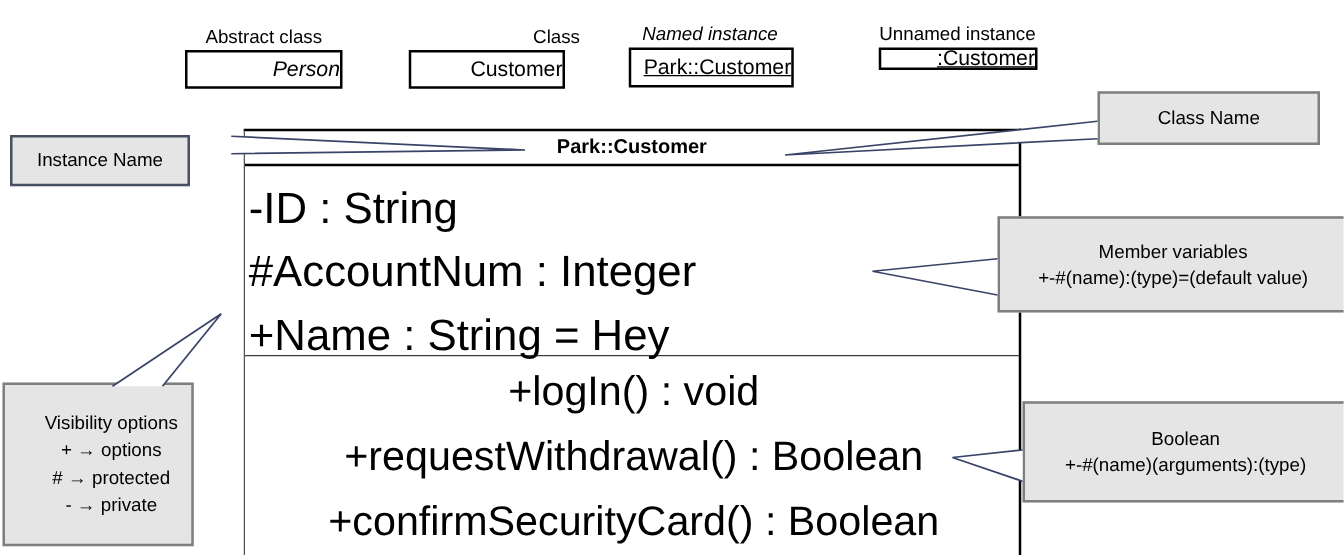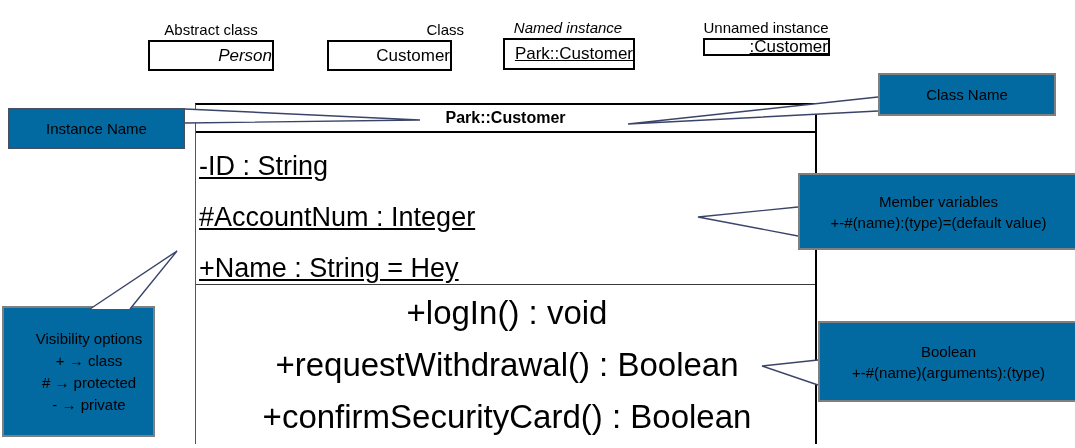--- a/index.html
+++ b/index.html
@@ -21,35 +21,35 @@
     border-top:2px solid #000;border-left:1px solid #555;border-right:2px solid #000;
     background:#fff;z-index:1;
   }
   .classbox-header{
     height:26px;line-height:26px;text-align:center;font-weight:bold;font-size:16px;
     border-bottom:2px solid #000;
   }
   .classbox-attrs{
     height:152px;box-sizing:border-box;padding:8px 0 0 3px;border-bottom:1px solid #3a3a3a;
   }
-  .classbox-attrs .member-line{font-size:27px;line-height:51px;white-space:nowrap;text-decoration:underline;}
+  .classbox-attrs .member-line{font-size:35px;line-height:51px;white-space:nowrap;}
   .classbox-methods{padding:2px 0 0 3px;text-align:center;}
   .classbox-methods .member-line{font-size:33px;line-height:52px;white-space:nowrap;}
   
   .pointers{position:absolute;left:0;top:0;z-index:4;pointer-events:none;}
   .pt-fill{fill:#fff;stroke:none;}
   .pt-stroke{fill:none;stroke:var(--pointer,#3a4468);stroke-width:1.4;}
   
   .callout{
-    position:absolute;box-sizing:border-box;background:#0369a1;z-index:3;
+    position:absolute;box-sizing:border-box;background:#e5e5e5;z-index:3;
     border:2px solid var(--callout-border,#7f7f7f);
     display:flex;flex-direction:column;align-items:center;justify-content:center;
     font-size:15px;text-align:center;
   }
-  .co-instance{left:8px;top:90px;width:177px;height:41px;border-color:var(--callout-border-dark,#474f63);}
+  .co-instance{left:8px;top:90px;width:144px;height:41px;border-color:var(--callout-border-dark,#474f63);}
   .co-classname{left:878px;top:55px;width:178px;height:43px;}
   .co-membervars{left:798px;top:155px;width:281px;height:77px;}
   .co-membervars div,.co-methods div{line-height:21px;white-space:nowrap;}
   .co-methods{left:818px;top:303px;width:261px;height:81px;}
   .co-visibility{left:2px;top:288px;width:153px;height:131px;padding-left:21px;}
   .co-visibility div{line-height:22px;}
 </style>
 </head>
 <body>
 
@@ -125,18 +125,18 @@
     <div>+-#(name):(type)=(default value)</div>
   </div>
 
   <div class="callout co-methods">
     <div>Boolean</div>
     <div>+-#(name)(arguments):(type)</div>
   </div>
 
   <div class="callout co-visibility">
     <div>Visibility options</div>
-    <div>+ → class</div>
+    <div>+ → options</div>
     <div># → protected</div>
     <div>- → private</div>
   </div>
 
 </div>
 
 </body></html>

